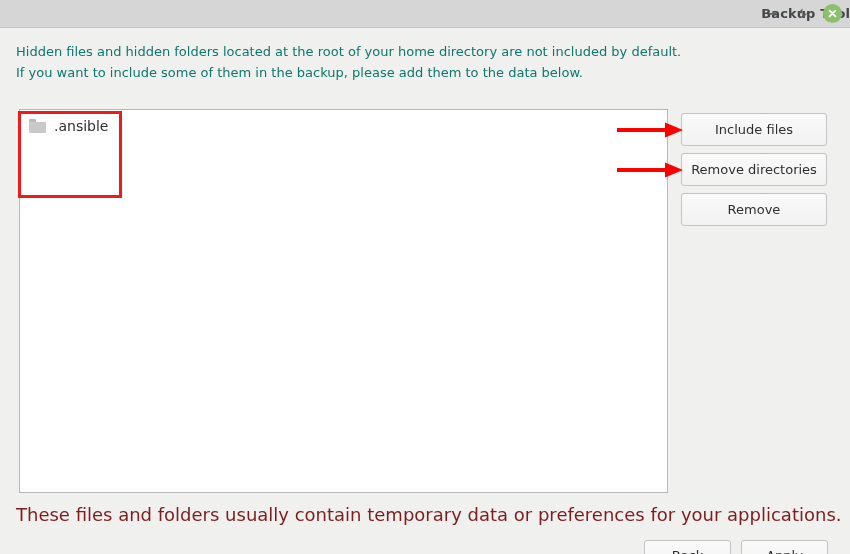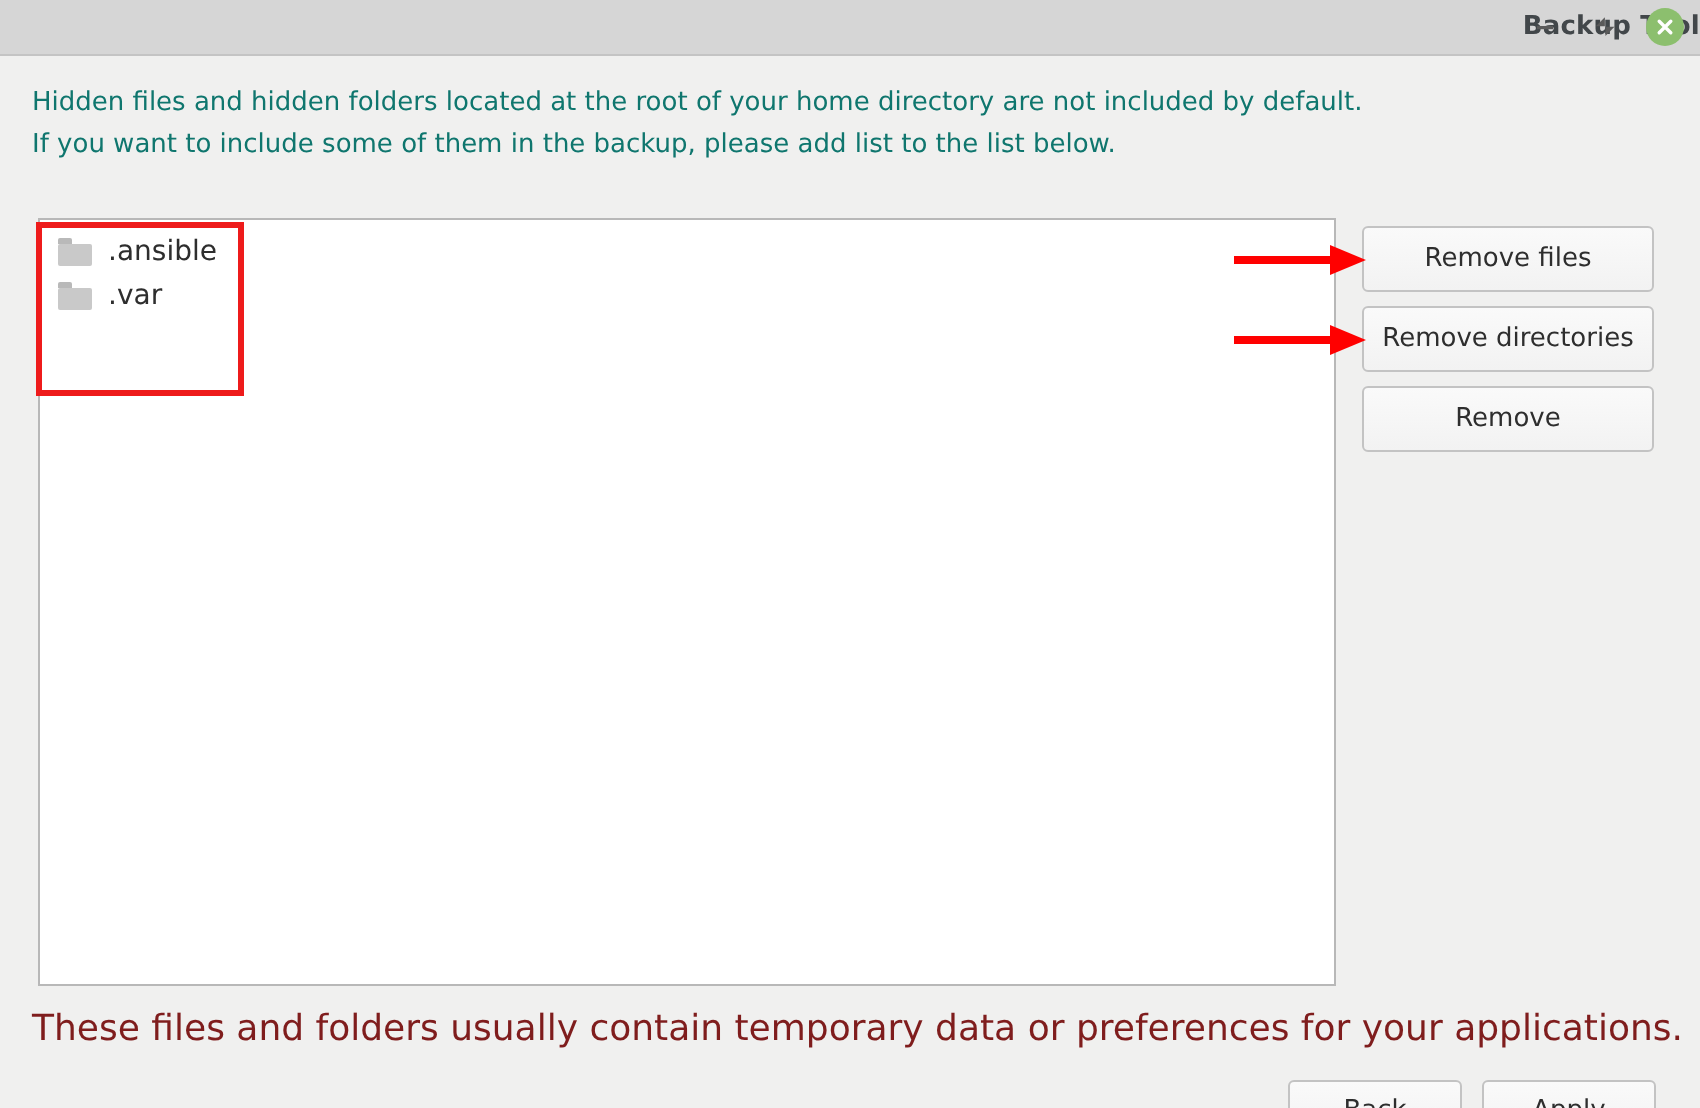--- a/index.html
+++ b/index.html
@@ -224,44 +224,37 @@
         <path d="M2.6 2.6 L8.4 8.4 M8.4 2.6 L2.6 8.4" stroke="#ffffff" stroke-width="1.7" stroke-linecap="round"></path>
       </svg>
     </div>
   </div>
 </div>
 
 <div class="content">
 
   <div class="intro">
     <div>Hidden files and hidden folders located at the root of your home directory are not included by default.</div>
-    <div>If you want to include some of them in the backup, please add list to the list below.</div>
+    <div>If you want to include some of them in the backup, please add them to the data below.</div>
   </div>
 
   <div class="list-panel">
     <div class="list-item">
       <span class="folder-icon">
         <span class="tab"></span>
           <span class="body"></span>
       </span>
       <span>.ansible</span>
     </div>
-    <div class="list-item">
-      <span class="folder-icon">
-        <span class="tab"></span>
-          <span class="body"></span>
-      </span>
-      <span>.var</span>
-    </div>
   </div>
 
   <div class="red-box"></div>
 
   <div class="side-buttons">
-    <button class="btn">Remove files</button>
+    <button class="btn">Include files</button>
     <button class="btn">Remove directories</button>
     <button class="btn">Remove</button>
   </div>
 
   <svg class="arrow" style="left:615px; top:92px;" width="72" height="20" viewBox="0 0 72 20">
     <path d="M2 10 L54 10" stroke="#ff0000" stroke-width="4"></path>
     <path d="M50 2.5 L68 10 L50 17.5 Z" fill="#ff0000"></path>
   </svg>
   <svg class="arrow" style="left:615px; top:132px;" width="72" height="20" viewBox="0 0 72 20">
     <path d="M2 10 L54 10" stroke="#ff0000" stroke-width="4"></path>

